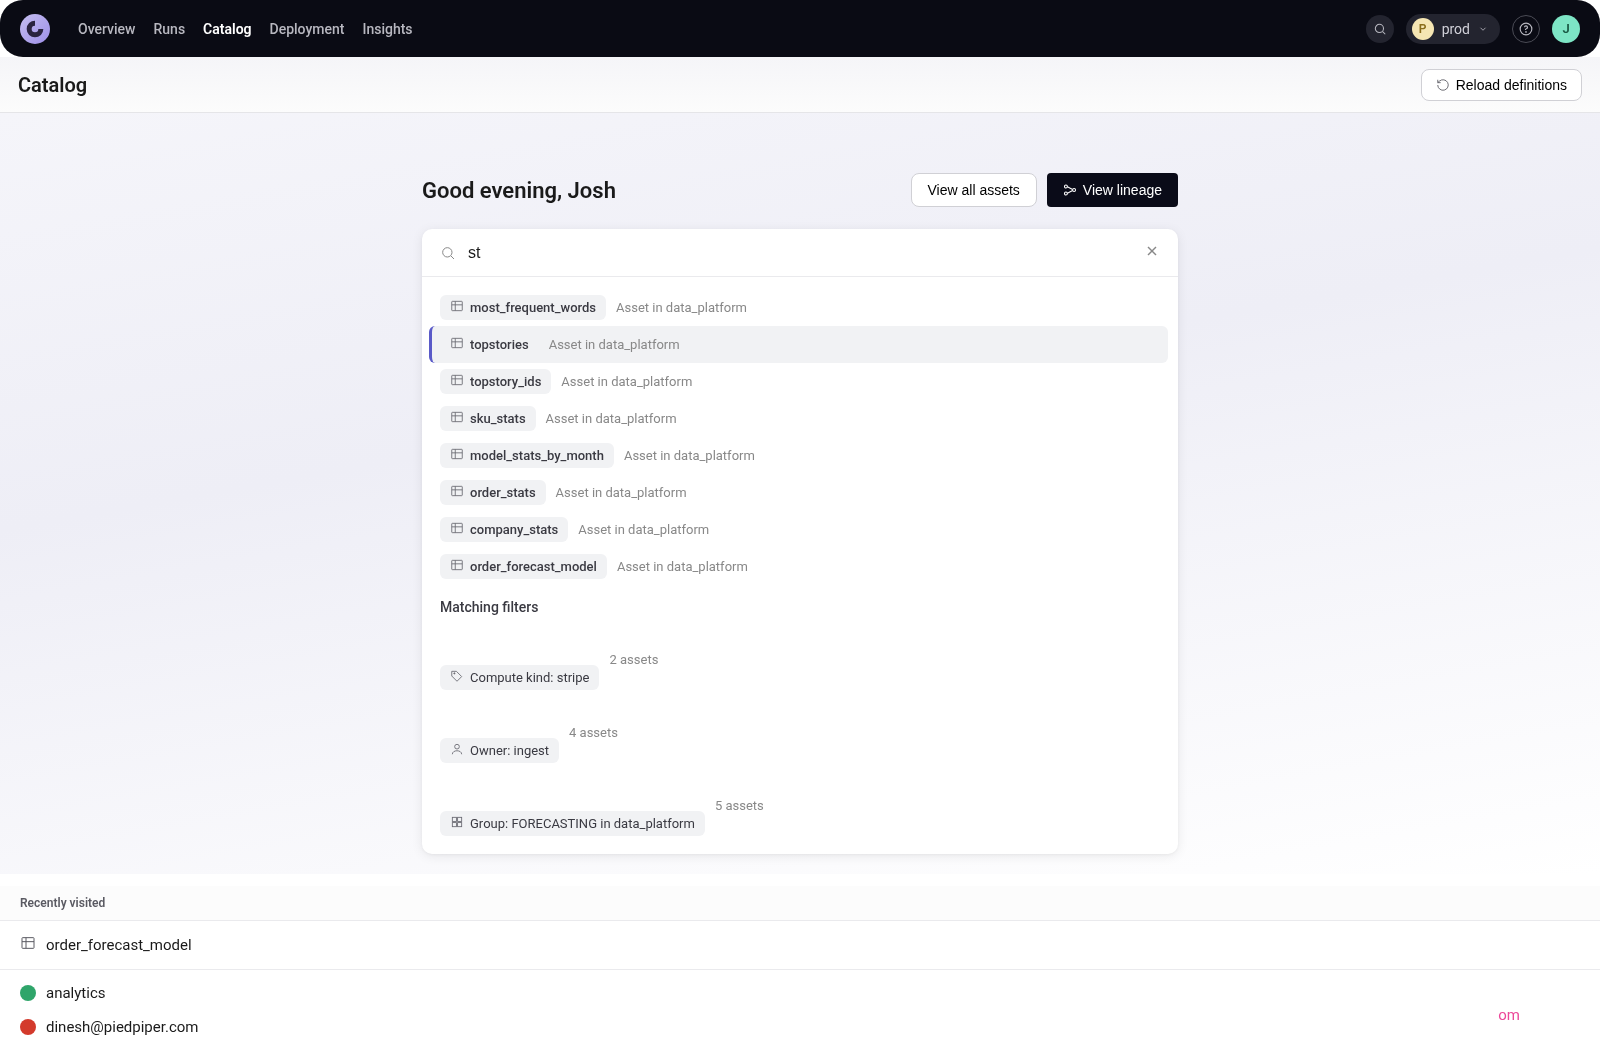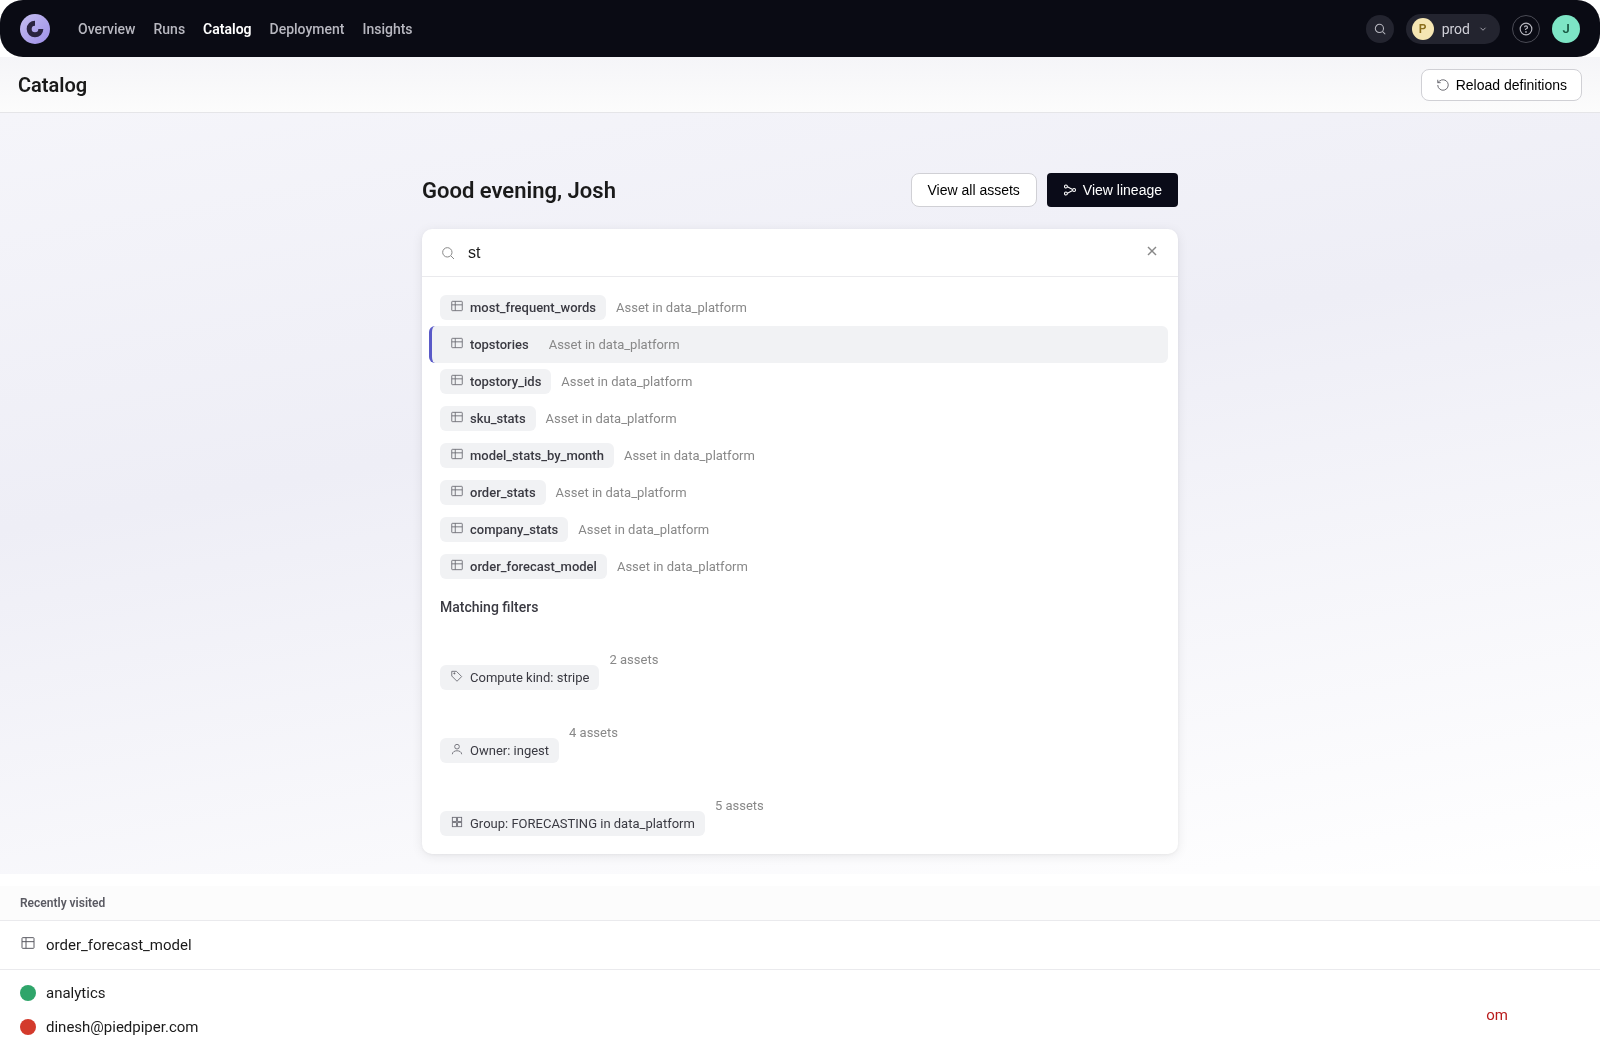--- a/index.html
+++ b/index.html
@@ -296,21 +296,21 @@
       <div class="list-block" id="owners-list">
           <div class="list-item">
             <span class="owner-dot" style="background:#2fa56a"></span>
             <span>analytics</span>
           </div>
           <div class="list-item">
             <span class="owner-dot" style="background:#d33a2c"></span>
             <span>dinesh@piedpiper.com</span>
           </div>
         </div>
-      <div style="position:absolute; right:92px; top:36px; font-size:15px; color:#b91c1c;">om</div>
+      <div style="position:absolute; right:80px; top:36px; font-size:15px; color:#ec4899;">om</div>
     </div>
 
     <div class="section-heading">Compute kinds</div>
     <div class="list-block" id="kinds-list">
         <div class="list-item">
           <span class="kind-icon">
             <svg width="16" height="16" viewBox="0 0 24 24">
               <path fill="#ff5224" d="M12 2l10 5-10 5L2 7z"></path>
               <path fill="#ff9a7a" d="M12 12l10-5v5l-10 5-10-5V7z"></path>
               <path fill="#ff5224" d="M12 17l10-5v5l-10 5-10-5v-5z"></path>

